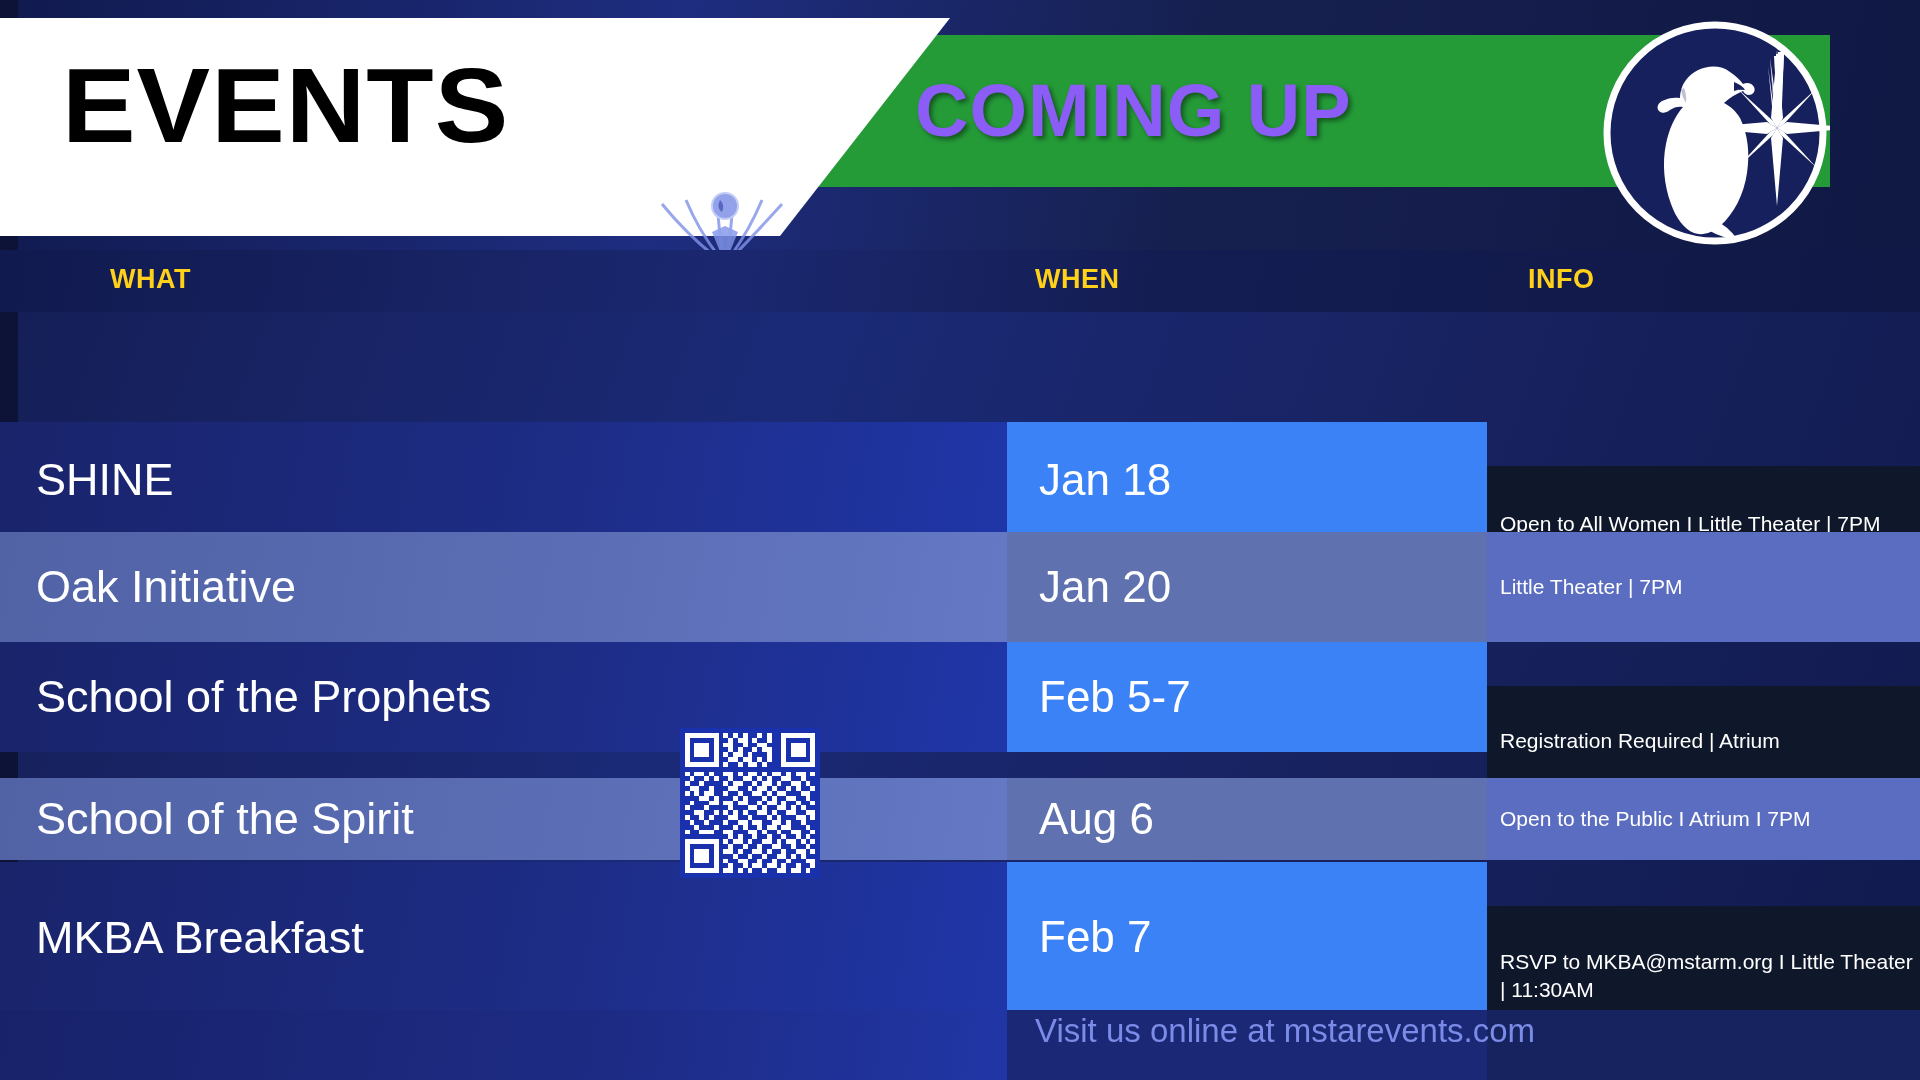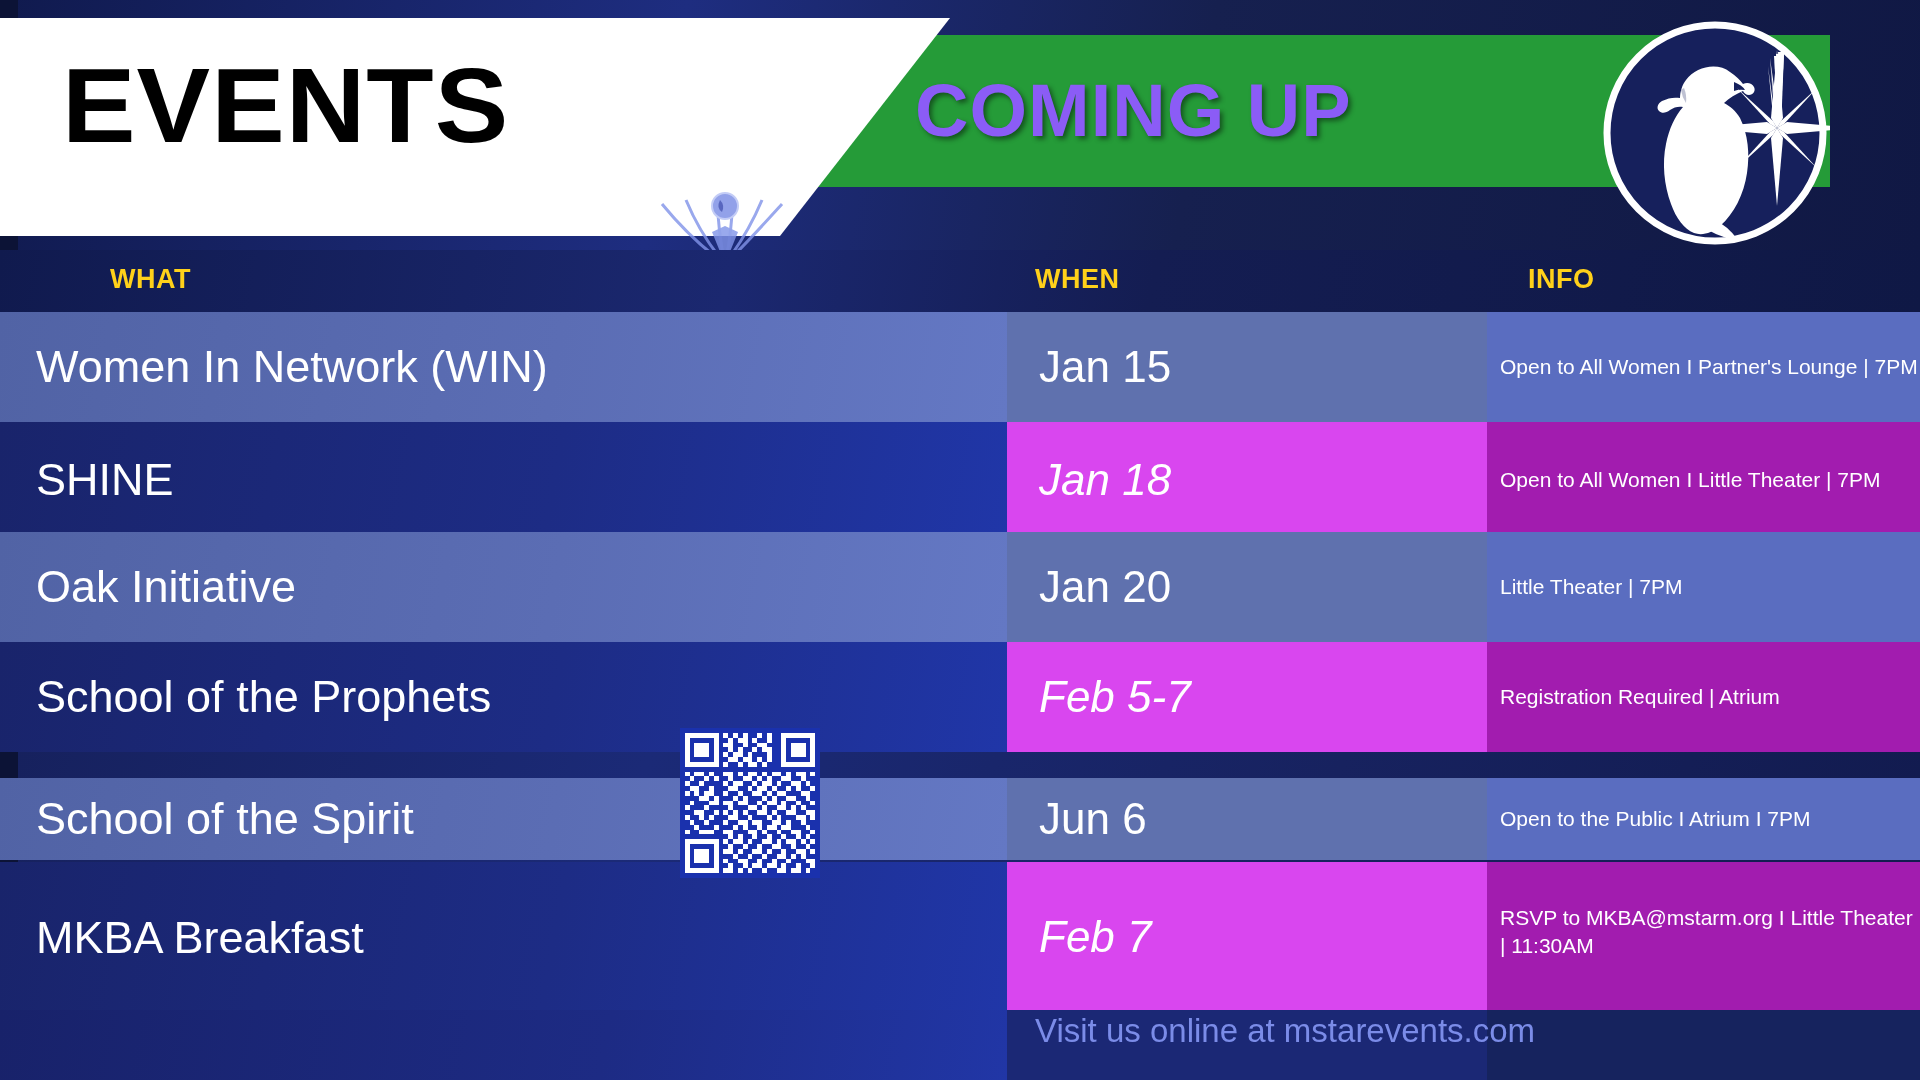--- a/index.html
+++ b/index.html
@@ -94,22 +94,22 @@
   .row .c-info{
     position:absolute;left:1487px;top:0;width:433px;height:100%;
   }
 
   
   .row.light .c-what{background:linear-gradient(100deg,#5163a5 0%,#5b6db4 55%,#6478c4 100%);}
   .row.light .c-when{background:#5f71ae;}
   .row.light .c-info{background:#5a6dc0;}
 
   .row.dark .c-what{background:linear-gradient(100deg,#19246b 0%,#1d2c85 55%,#2036a8 100%);}
-  .row.dark .c-when{background:#d946ef;font-style:italic;}
-  .row.dark .c-info{background:#a21caf;}
+  .row.dark .c-when{background:#3b82f6;}
+  .row.dark .c-info{background:#0f172a;margin-top:44px;}
 
   .what-text{
     position:absolute;left:36px;top:50%;transform:translateY(-50%);
     color:#ffffff;font-size:45px;line-height:1.05;white-space:nowrap;
   }
   .when-text{
     position:absolute;left:32px;top:50%;transform:translateY(-50%);
     color:#ffffff;font-size:44px;line-height:1.05;white-space:nowrap;
   }
   .info-text{
@@ -238,31 +238,20 @@
         <span class="hdrlabel">WHAT</span>
       </div>
       <div class="cell-when">
         <span class="hdrlabel">WHEN</span>
       </div>
       <div class="cell-info">
         <span class="hdrlabel">INFO</span>
       </div>
     </div>
 
-    <div class="row light" style="top:62px;height:110px;">
-      <div class="c-what">
-        <div class="what-text">Women In Network (WIN)</div>
-      </div>
-      <div class="c-when">
-        <div class="when-text">Jan 15</div>
-      </div>
-      <div class="c-info">
-        <div class="info-text">Open to All Women I Partner's Lounge | 7PM</div>
-      </div>
-    </div>
 
     <div class="row dark" style="top:172px;height:116px;">
       <div class="c-what">
         <div class="what-text">SHINE</div>
       </div>
       <div class="c-when">
         <div class="when-text">Jan 18</div>
       </div>
       <div class="c-info">
         <div class="info-text">Open to All Women I Little Theater | 7PM</div>
@@ -291,21 +280,21 @@
       <div class="c-info">
         <div class="info-text">Registration Required | Atrium</div>
       </div>
     </div>
 
     <div class="row light" style="top:528px;height:82px;">
       <div class="c-what">
         <div class="what-text">School of the Spirit</div>
       </div>
       <div class="c-when">
-        <div class="when-text">Jun 6</div>
+        <div class="when-text">Aug 6</div>
       </div>
       <div class="c-info">
         <div class="info-text">Open to the Public I Atrium I 7PM</div>
       </div>
     </div>
 
     <div class="row dark" style="top:612px;height:148px;">
       <div class="c-what">
         <div class="what-text" style="top:52px;transform:none;">MKBA Breakfast</div>
       </div>

